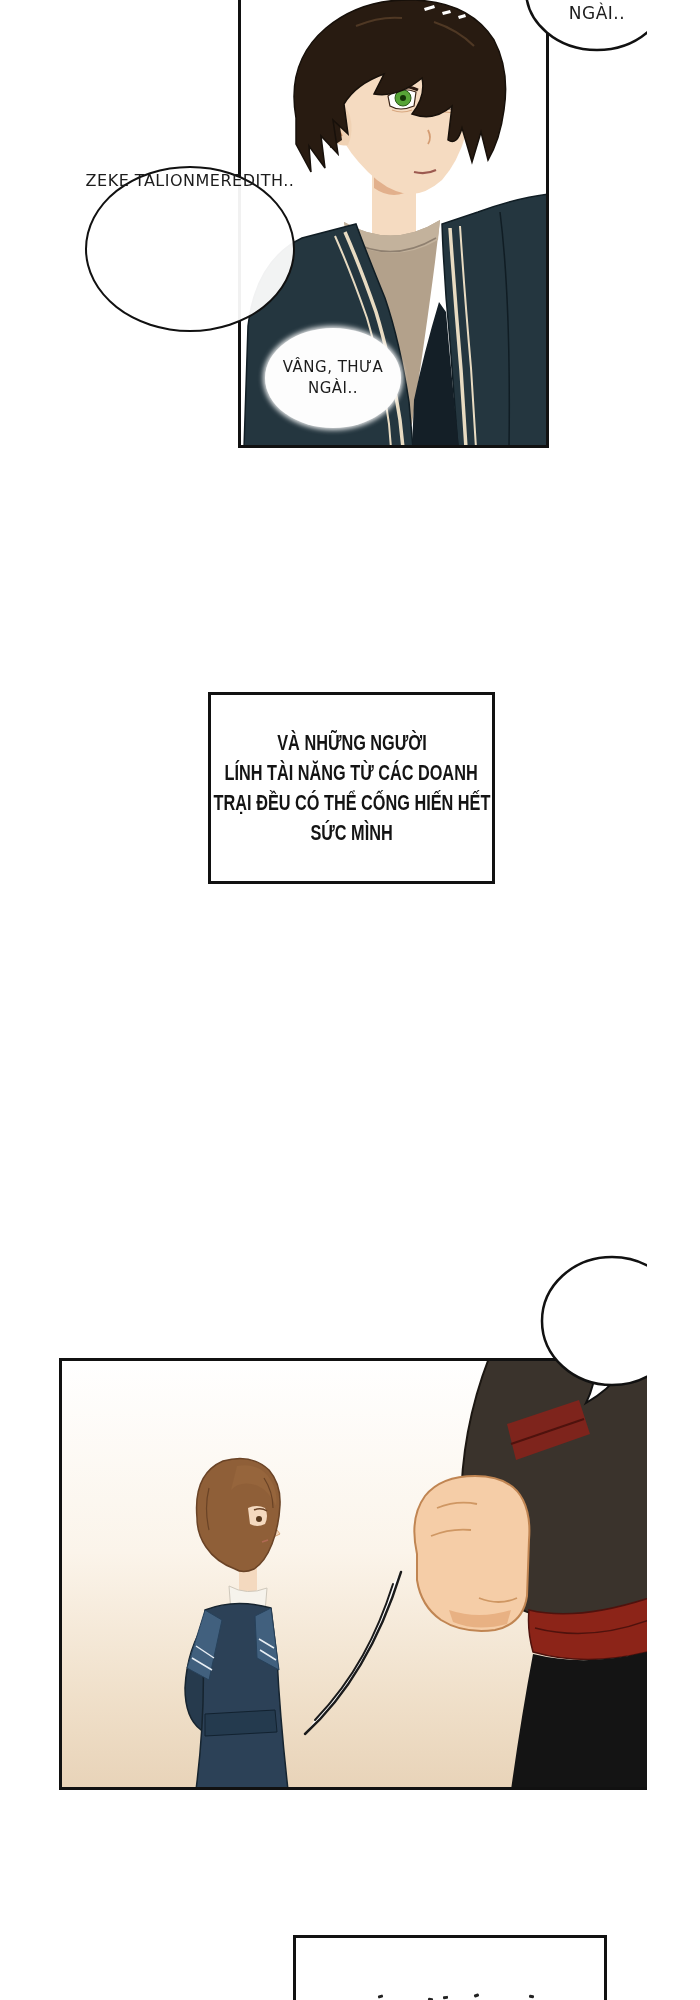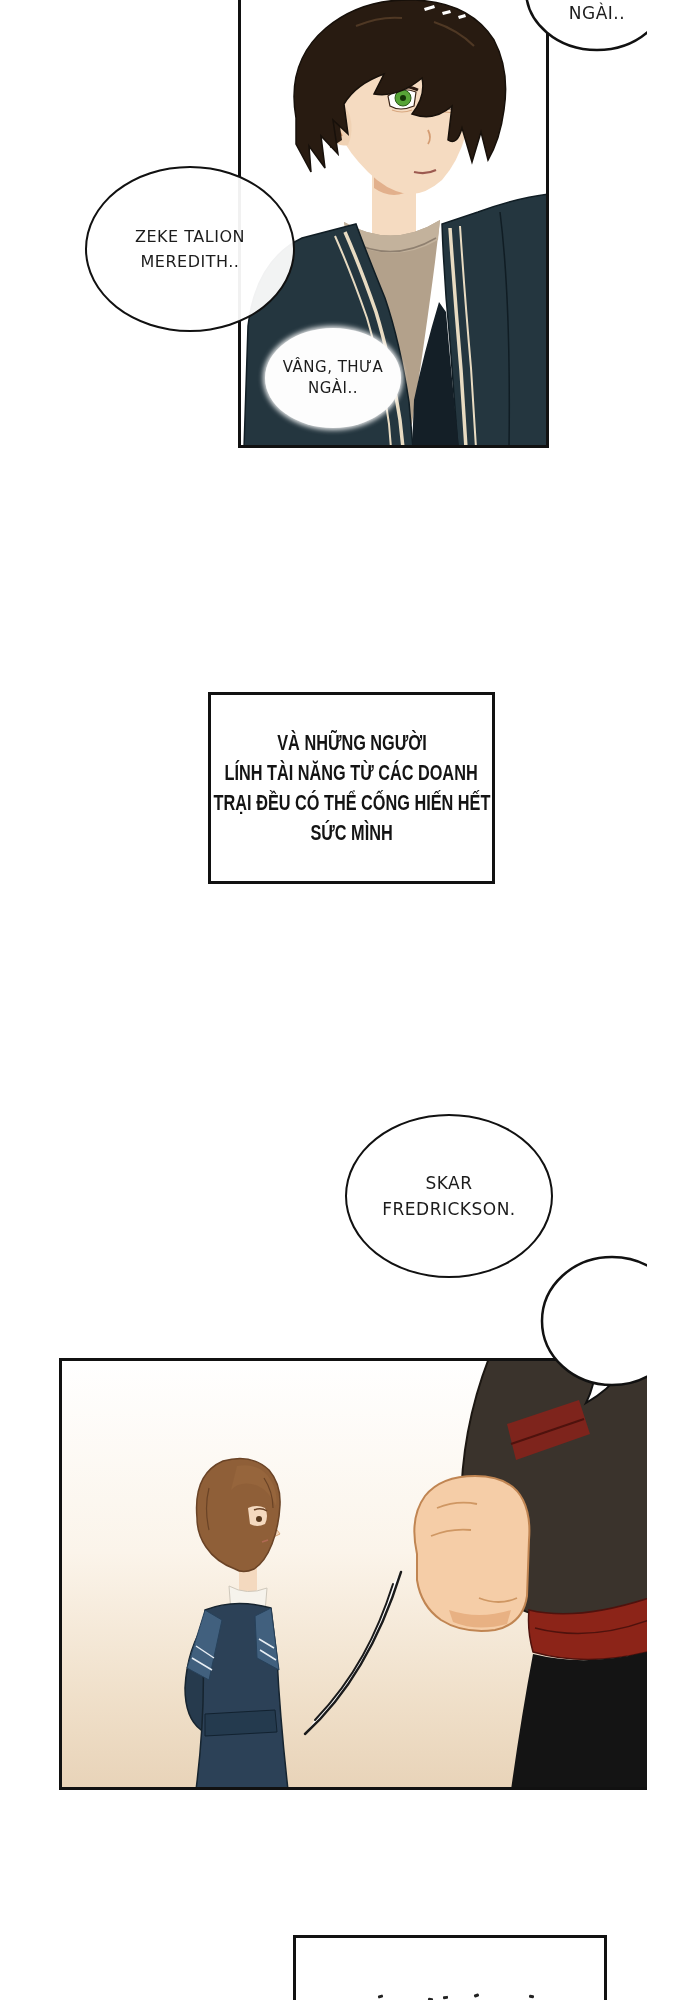--- a/index.html
+++ b/index.html
@@ -2,22 +2,22 @@
 <html><head>
 <meta charset="utf-8">
 <style>
   html,body{margin:0;padding:0;background:#ffffff;}
   .page{position:relative;width:647px;height:2000px;background:#ffffff;overflow:hidden;
         font-family:"DejaVu Sans",sans-serif;}
   .abs{position:absolute;}
   .panel-svg{position:absolute;z-index:1;display:block;}
   
   .bubble{position:absolute;z-index:3;border:2.5px solid #111;border-radius:50%;
-          background:rgba(255,255,255,0.94);display:flex;flex-direction:column;
-          align-items:center;justify-content:center;}
+          background:rgba(255,255,255,0.94);display:flex;flex-direction:row;
+          align-items:flex-start;justify-content:center;}
   .bubble-soft{position:absolute;z-index:3;border-radius:50%;background:#fdfdfd;
           box-shadow:0 0 5px 2px rgba(255,255,255,0.9);display:flex;flex-direction:column;
           justify-content:center;}
   .dialog{color:#1c1c1c;text-align:center;letter-spacing:0.5px;}
   .dialog .line{display:block;white-space:nowrap;}
   .bubble-overlay-text{position:absolute;z-index:4;text-align:center;}
   
   .caption-box{position:absolute;z-index:2;background:#ffffff;border:3px solid #111;
           box-sizing:border-box;display:flex;flex-direction:column;align-items:center;
           justify-content:center;}
@@ -121,24 +121,20 @@
     <span class="line">NGÀI..</span>
   </div>
 
   <div class="caption-box caption narration" style="left:208px;top:668px;width:287px;height:192px;">
     <span class="line">VÀ NHỮNG NGƯỜI</span>
     <span class="line">LÍNH TÀI NĂNG TỪ CÁC DOANH</span>
     <span class="line">TRẠI ĐỀU CÓ THỂ CỐNG HIẾN HẾT</span>
     <span class="line">SỨC MÌNH</span>
   </div>
 
-  <div class="bubble dialog skar-text" style="left:345px;top:1114px;width:204px;height:160px;">
-    <span class="line">SKAR</span>
-    <span class="line">FREDRICKSON.</span>
-  </div>
 
   <svg class="panel-svg" style="left:59px;top:1358px;" width="596" height="432" viewBox="0 0 596 432">
     <defs>
       <linearGradient id="bgGrad" x1="0" y1="0" x2="0" y2="1">
         <stop offset="0" stop-color="#ffffff"></stop>
         <stop offset="0.45" stop-color="#fbf4ea"></stop>
         <stop offset="0.78" stop-color="#f0e0ca"></stop>
         <stop offset="1" stop-color="#e8d3b8"></stop>
       </linearGradient>
     </defs>

